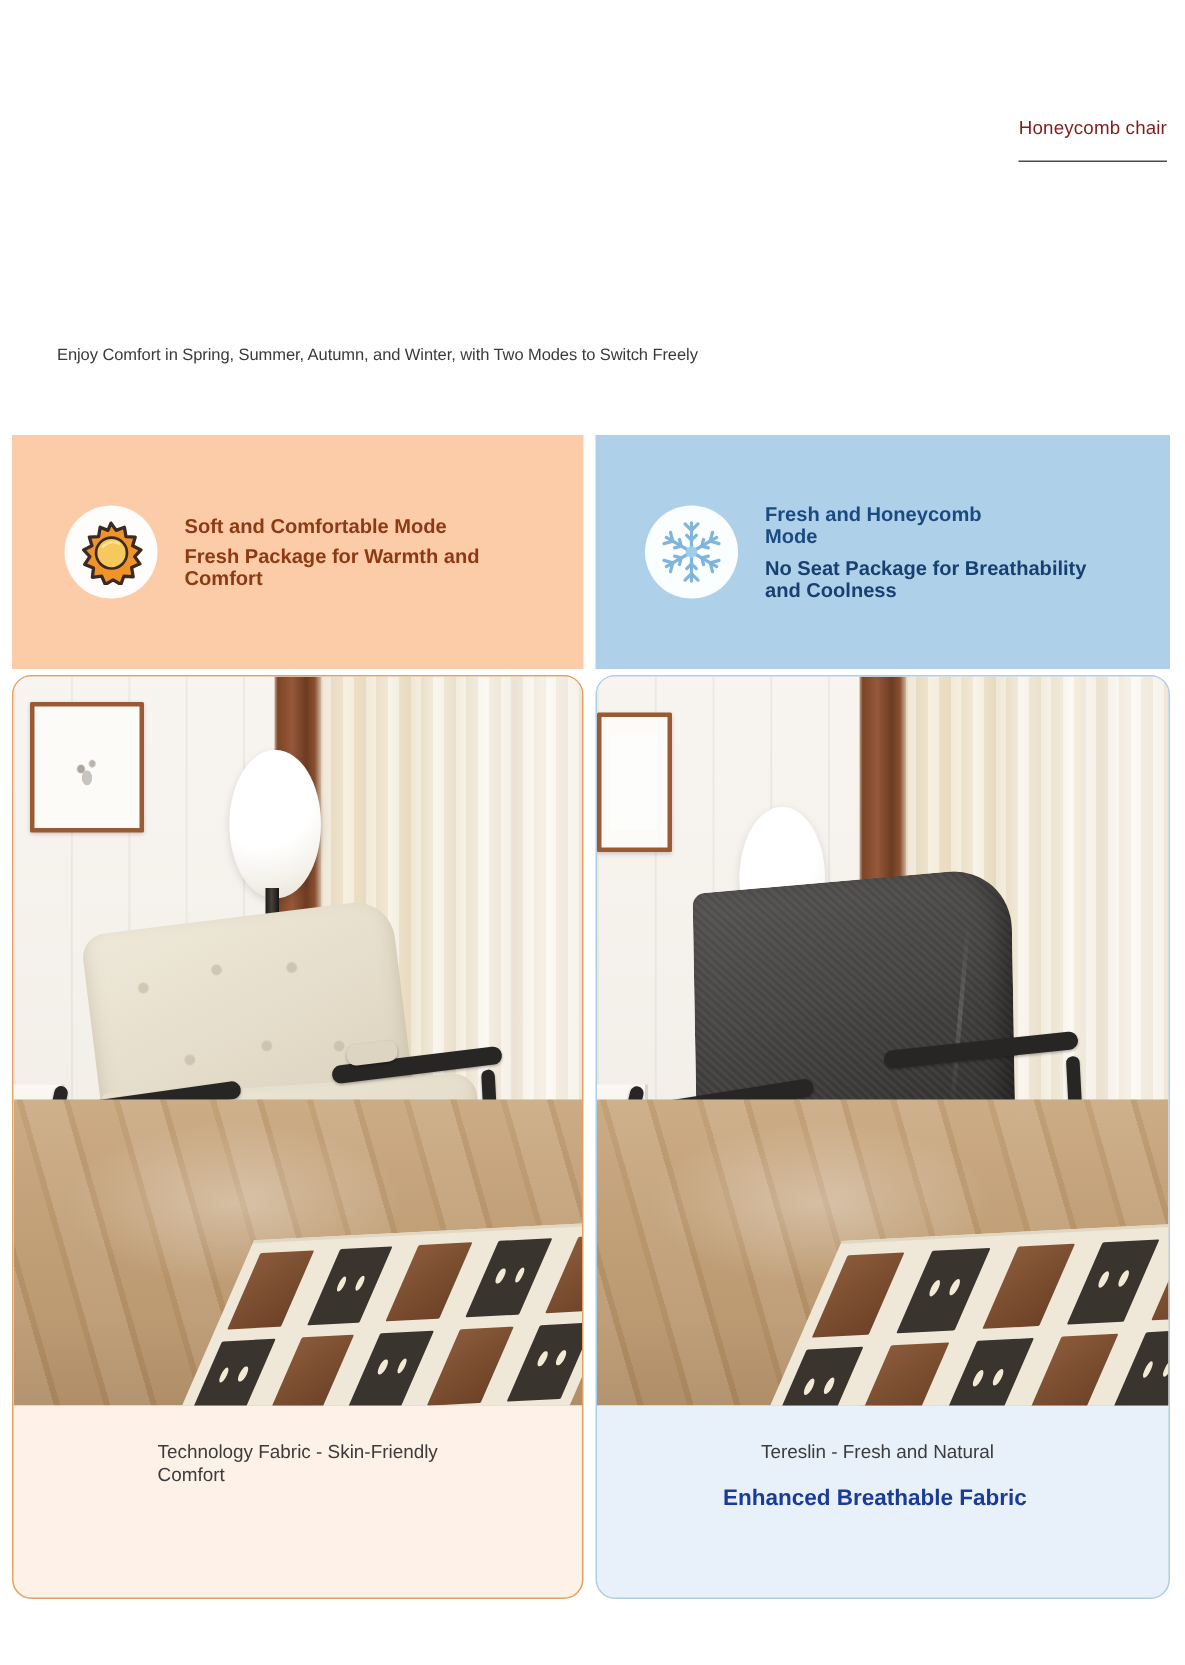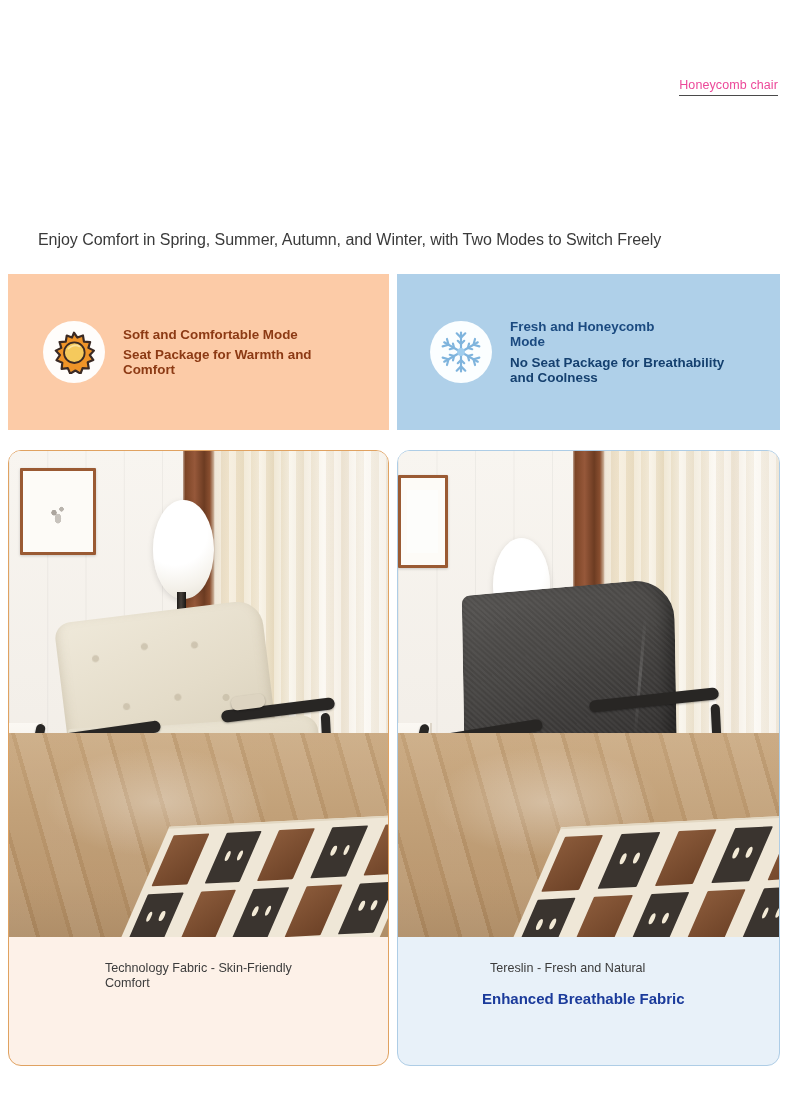--- a/index.html
+++ b/index.html
@@ -8,40 +8,40 @@
     background: #ffffff;
     font-family: "Liberation Sans", sans-serif;
     overflow: hidden;
   }
   .page { position: relative; width: 790px; height: 1110px; background: #fff; }
 
   
   .header { position: absolute; left: 0; top: 0; width: 790px; height: 288px; }
   .brand-tag {
     position: absolute; right: 12px; top: 78px;
-    font-size: 12.5px; color: #ec4899; letter-spacing: .1px;
-    border-bottom: 1.4px solid #4a4a4a; padding-bottom: 2px; line-height: 15px;
+    font-size: 12.5px; color: #7f1d1d; letter-spacing: .1px;
+    border-bottom: 1.4px solid #4a4a4a; padding-bottom: 14px; line-height: 15px;
   }
   .headline-wrap { position: absolute; left: 38px; top: 80px; width: 420px; }
   .headline-a {
     font-size: 25px; font-weight: bold; color: #1b3b9b;
     line-height: 1.26; letter-spacing: -.2px; width: 300px;
   }
   .headline-b {
     margin-top: 13px;
     font-size: 21.5px; font-weight: bold; color: #1b3b9b;
     line-height: 1.28; letter-spacing: -.2px; width: 370px;
   }
   .subhead {
     position: absolute; left: 38px; top: 231px;
-    font-size: 16px; color: #3a3a3a; letter-spacing: -.05px; white-space: nowrap;
-  }
-
-  
-  .modes { position: absolute; left: 0; top: 274px; width: 790px; height: 156px; }
+    font-size: 11px; color: #3a3a3a; letter-spacing: -.05px; white-space: nowrap;
+  }
+
+  
+  .modes { position: absolute; left: 0; top: 290px; width: 790px; height: 156px; }
   .mode {
     position: absolute; top: 0; height: 156px;
     display: flex; align-items: center;
   }
   .mode-warm { left: 8px; width: 381px; background: #fccba7; }
   .mode-cool { left: 397px; width: 383px; background: #afd0e9; }
 
   .mode-badge {
     flex: none; width: 62px; height: 62px; margin-left: 35px;
     border-radius: 50%; background: #fffdfb;
@@ -234,21 +234,21 @@
     background: linear-gradient(180deg,transparent,rgba(255,255,255,.14),transparent);
     transform: rotate(6deg);
   }
 
   
   .caption { position: relative; padding: 24px 0 0 0; height: 130px; }
   .caption-sub {
     font-size: 12.6px; color: #3c3c3c; line-height: 1.22;
     margin-left: 96px; width: 190px;
   }
-  .card-cool .caption-sub { margin-left: 92px; width: 190px; }
+  .card-cool .caption-sub { margin-left: 92px; width: 190px; text-align: center; }
   .caption-main {
     margin-top: 14px; margin-left: 66px; width: 260px;
     font-size: 15px; font-weight: bold; color: #1b3b9b; line-height: 1.2;
   }
   .card-cool .caption-main { margin-left: 84px; width: 230px; }
 </style>
 </head>
 <body>
 
 <div class="page">
@@ -265,21 +265,21 @@
     <div class="mode mode-warm">
       <div class="mode-badge">
         <svg width="44" height="44" viewBox="0 0 64 64">
           <path d="M32 4 L37 11 L45 8 L46.5 17 L55.5 17.5 L53 26 L61 30 L55 36.5 L60 43.5 L52 47 L53.5 56 L44.5 55.5 L41.5 63.5 L34 59 L26.5 63.5 L23 55.5 L14 56.5 L15 47.5 L6.5 44 L11.5 36.5 L5.5 30 L13.5 26 L11 17.5 L20 17 L21.5 8 L29 11 Z" fill="#ef9428" stroke="#3b2a24" stroke-width="3.2" stroke-linejoin="round"></path>
           <circle cx="32.5" cy="33" r="15" fill="#f5c95c" stroke="#3b2a24" stroke-width="2.6"></circle>
           <path d="M24 27 A13 13 0 0 1 40 24" fill="none" stroke="#fbe6a8" stroke-width="2.4" stroke-linecap="round" opacity=".85"></path>
         </svg>
       </div>
       <div class="mode-text">
         <div class="mode-title">Soft and Comfortable Mode</div>
-        <div class="mode-desc">Seat Package for Warmth and Comfort</div>
+        <div class="mode-desc">Fresh Package for Warmth and Comfort</div>
       </div>
     </div>
 
     <div class="mode mode-cool">
       <div class="mode-badge">
         <svg width="46" height="46" viewBox="0 0 64 64">
           <g stroke="#7fb4dd" stroke-width="3" stroke-linecap="round" fill="none">
             <g id="arm">
               <line x1="32" y1="32" x2="32" y2="5"></line>
               <path d="M32 12 L26 6 M32 12 L38 6"></path>

